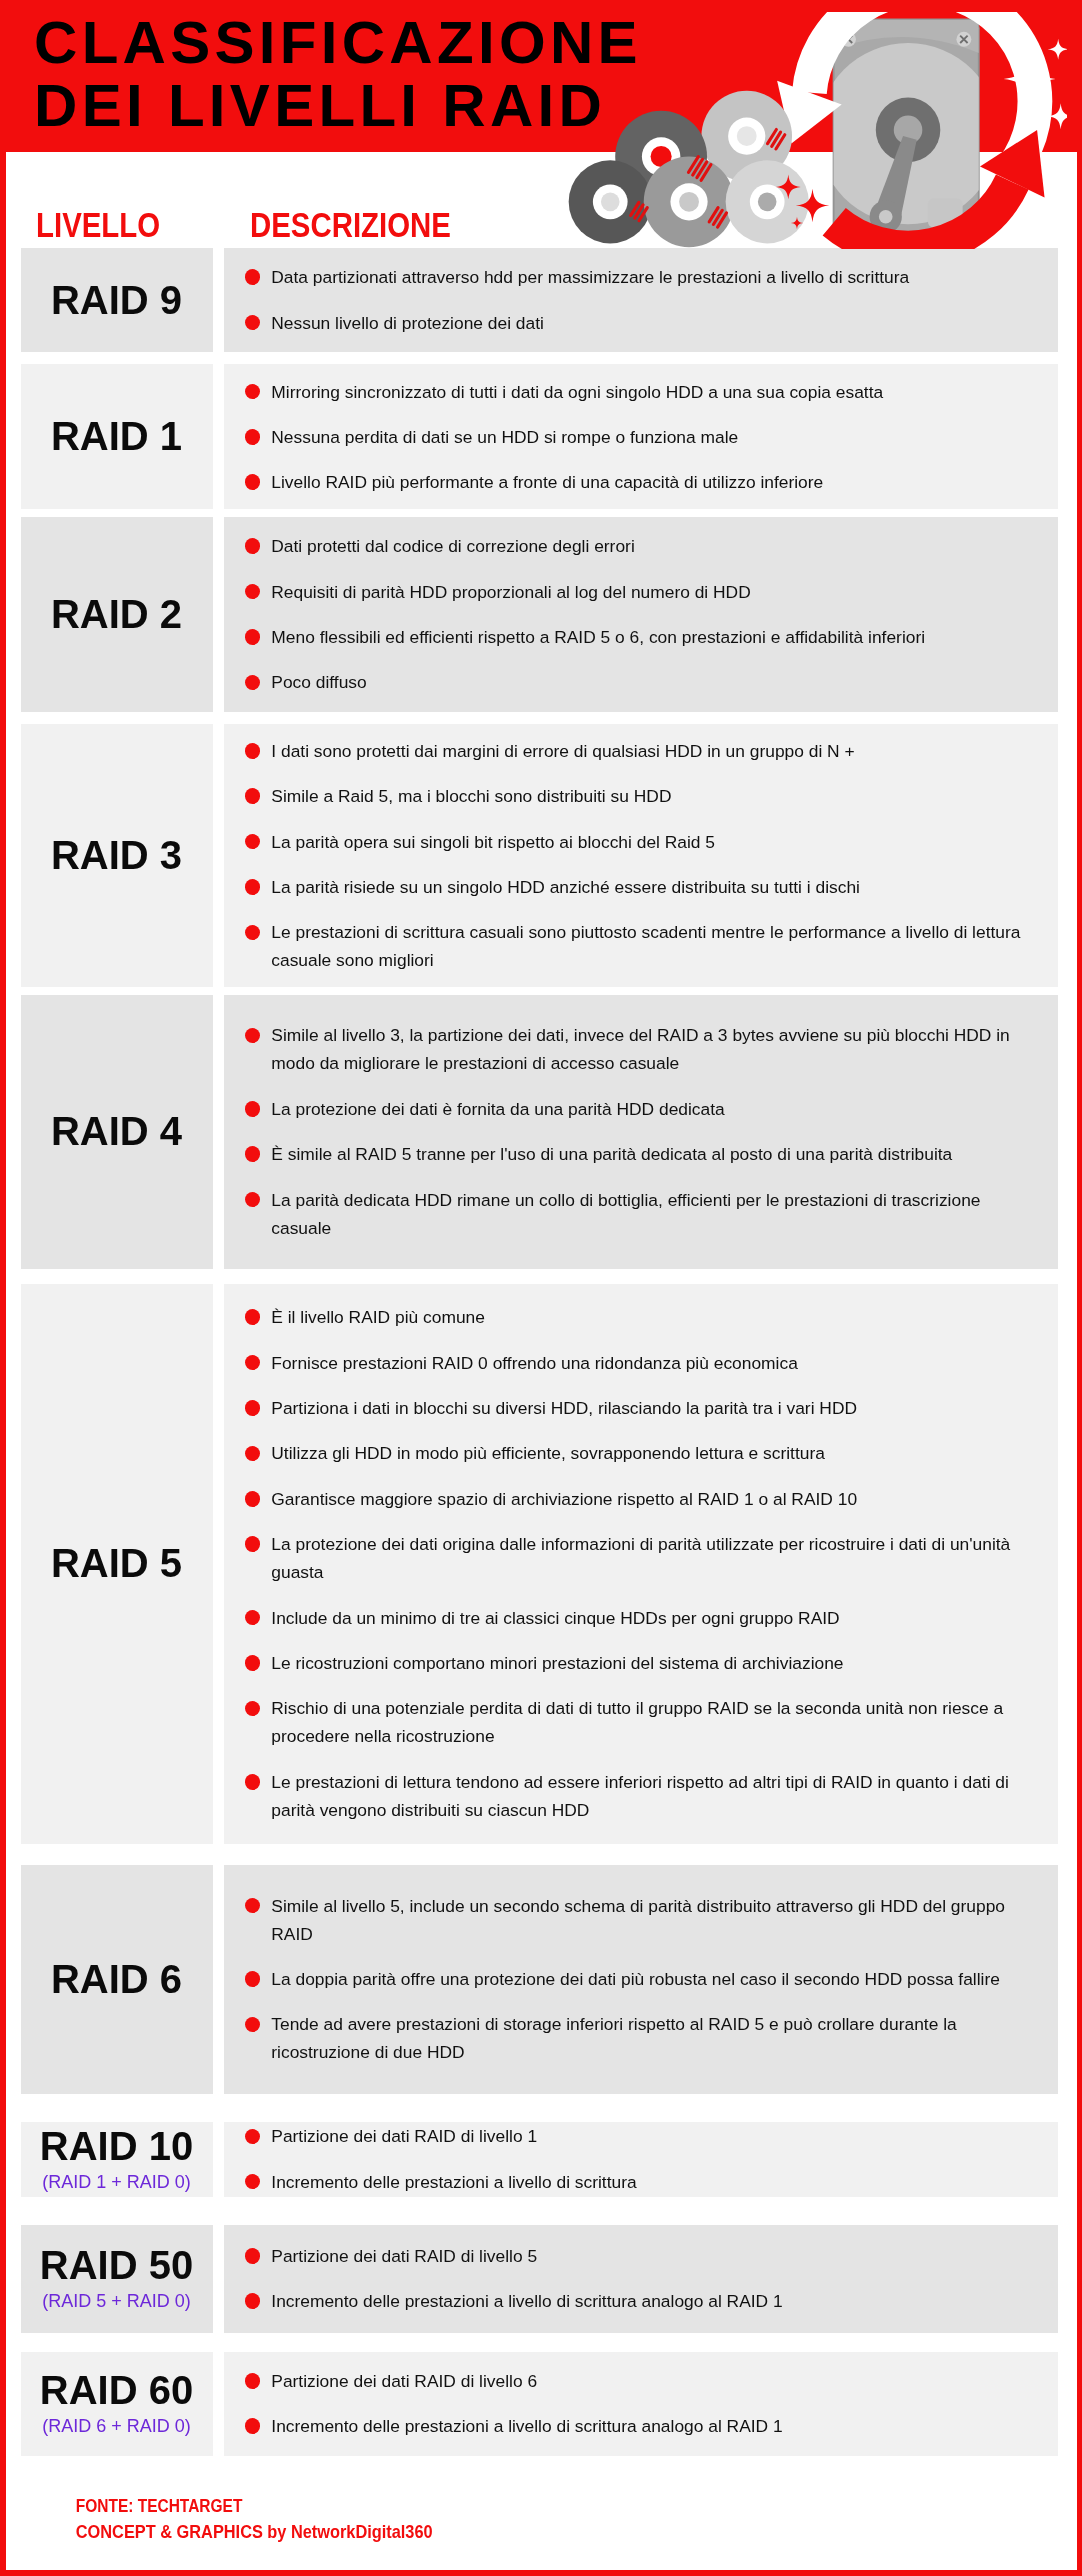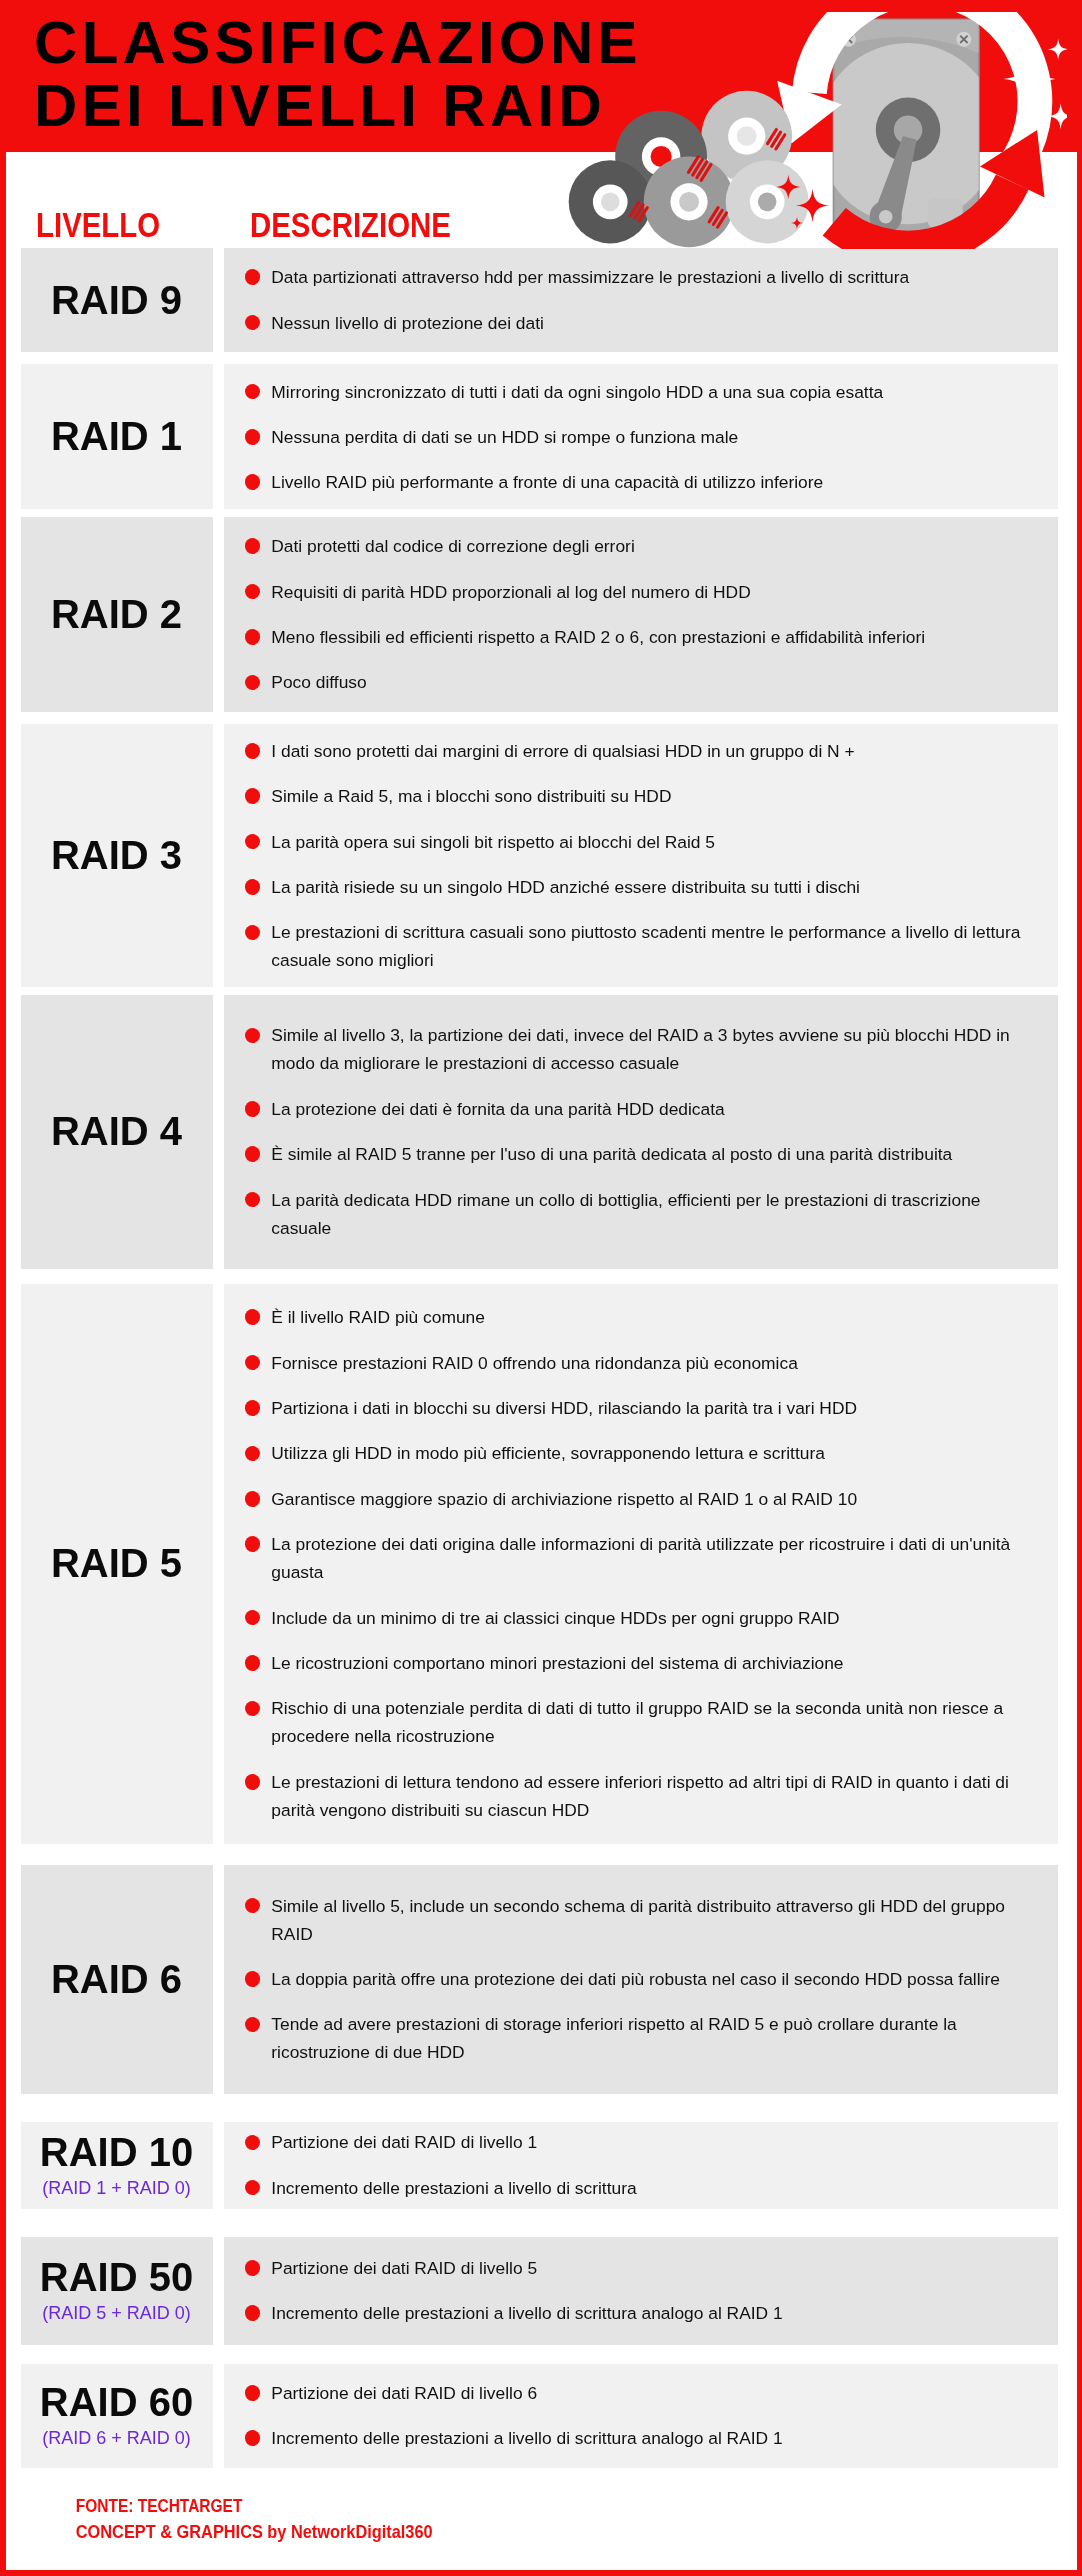--- a/index.html
+++ b/index.html
@@ -39,21 +39,21 @@
           margin:6.2px 11px 0 0;}
   .item-text{color:#111111;font-size:17.4px;line-height:28px;}
   
   .row-i0{height:104px;margin-bottom:12.4px;}
   .row-i1{height:145px;margin-bottom:7.4px;}
   .row-i2{height:195px;margin-bottom:12.4px;}
   .row-i3{height:263px;margin-bottom:7.4px;}
   .row-i4{height:274px;margin-bottom:15px;}
   .row-i5{height:560px;margin-bottom:21px;}
   .row-i6{height:229px;margin-bottom:20px;}
-  .row-i7{height:87px;margin-bottom:28px;margin-top:28px;}
+  .row-i7{height:75px;margin-bottom:28px;margin-top:28px;}
   .row-i8{height:108px;margin-bottom:19px;}
   .row-i9{height:104px;margin-bottom:0;}
   
   #footer{position:absolute;left:0;top:2494px;width:1083px;text-align:left;color:var(--red);
           font-weight:700;z-index:5;}
   #footer .f1{font-size:18px;line-height:25px;transform:scaleX(.86);transform-origin:center;}
   #footer .f2{font-size:19px;line-height:26px;transform:scaleX(.86);transform-origin:center;}
 </style>
 </head>
 <body>
@@ -212,21 +212,21 @@
           <div class="item">
             <span class="bullet"></span>
             <span class="item-text">Dati protetti dal codice di correzione degli errori</span>
           </div>
           <div class="item">
             <span class="bullet"></span>
             <span class="item-text">Requisiti di parità HDD proporzionali al log del numero di HDD</span>
           </div>
           <div class="item">
             <span class="bullet"></span>
-            <span class="item-text">Meno flessibili ed efficienti rispetto a RAID 2 o 6, con prestazioni e affidabilità inferiori</span>
+            <span class="item-text">Meno flessibili ed efficienti rispetto a RAID 5 o 6, con prestazioni e affidabilità inferiori</span>
           </div>
           <div class="item">
             <span class="bullet"></span>
             <span class="item-text">Poco diffuso</span>
           </div>
         </div>
       </div>
       <div class="row row-i3 shade-light">
         <div class="level-box">
           <div class="level-label">RAID 3</div>

